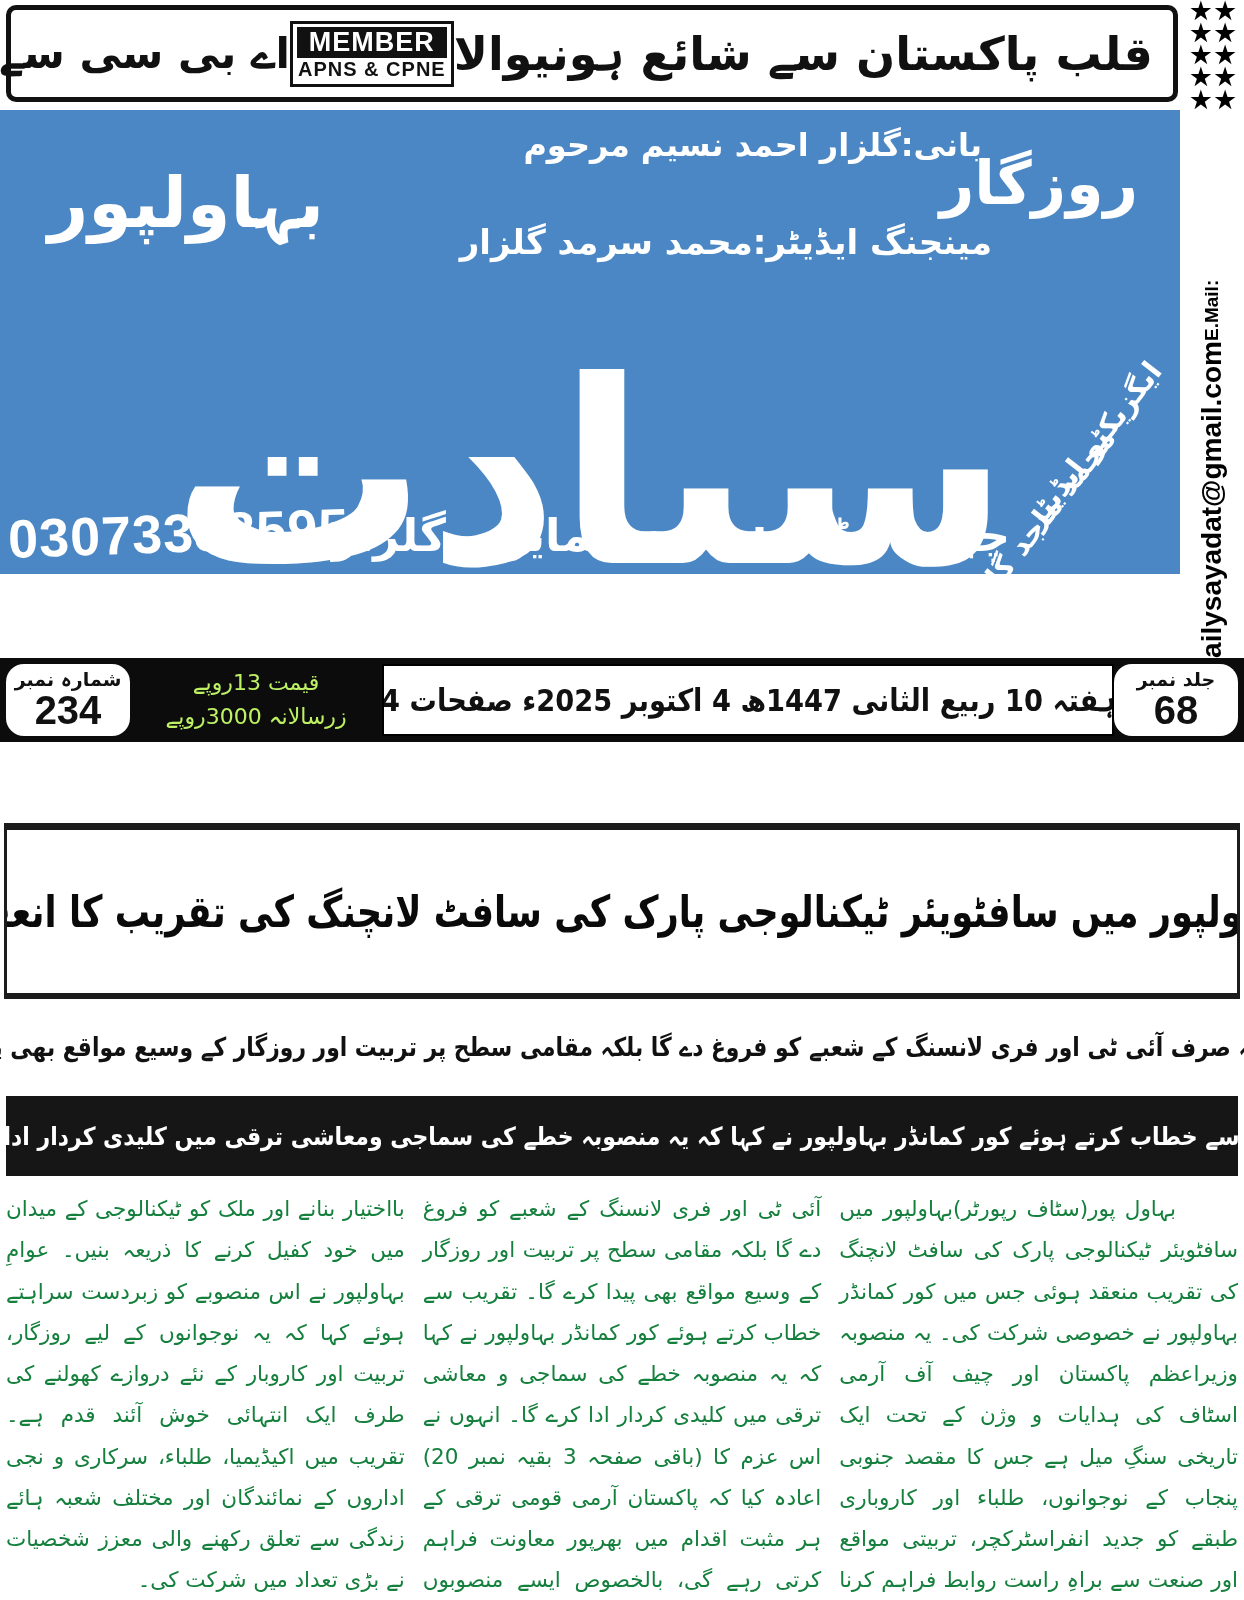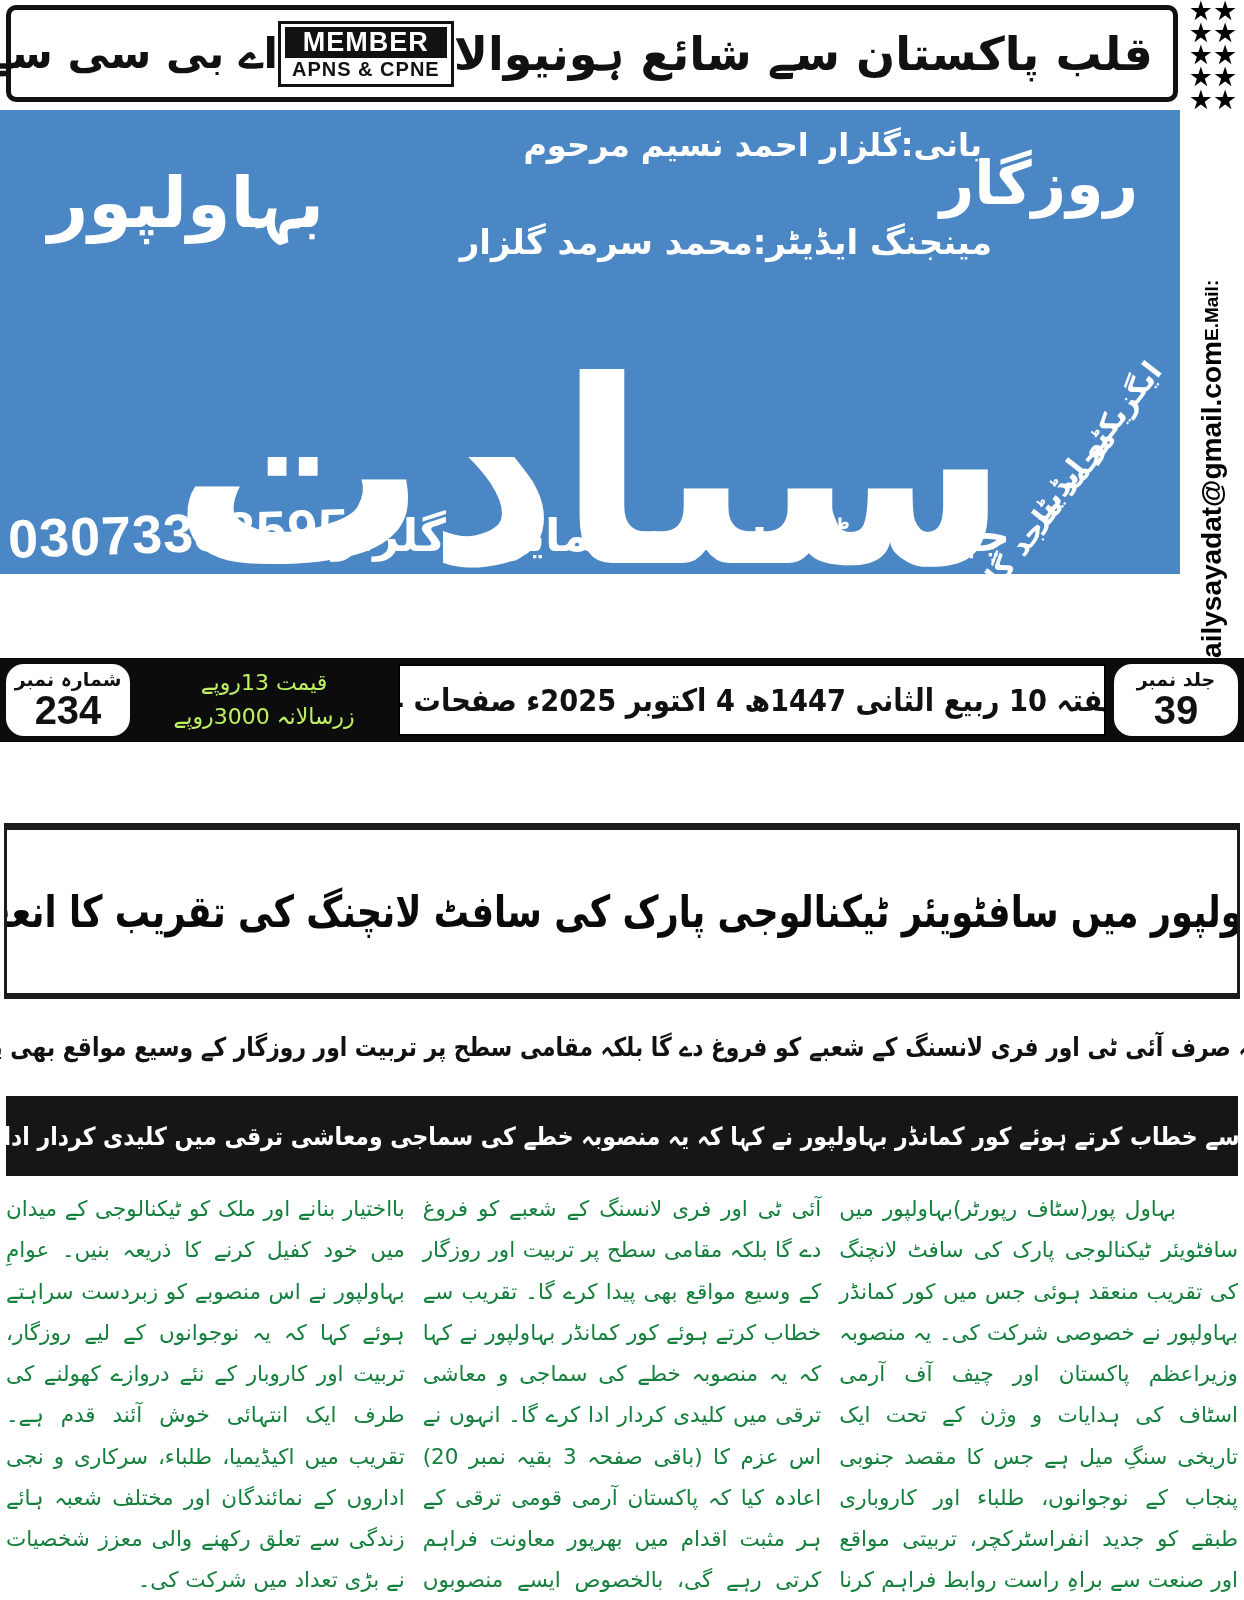--- a/index.html
+++ b/index.html
@@ -16,21 +16,21 @@
     border:5px solid #111; border-radius:10px; background:#fff;
     display:flex; flex-direction:row; align-items:center; justify-content:space-between;
     direction:rtl; padding:0 20px;
   }
   .top-banner .banner-right { font-size:46px; font-weight:bold; white-space:nowrap; }
   .top-banner .banner-left  { font-size:42px; font-weight:bold; white-space:nowrap; }
   .member-box {
     direction:ltr; border:3px solid #111; background:#fff; padding:3px 4px;
     text-align:center; font-family:"Liberation Sans", sans-serif; flex:0 0 auto;
   }
-  .member-box .m1 { background:#111; color:#fff; font-weight:bold; font-size:27px; padding:0 18px; letter-spacing:1px; }
+  .member-box .m1 { background:#111; color:#fff; font-weight:bold; font-size:27px; padding:0 12px; letter-spacing:1px; }
   .member-box .m2 { color:#111; font-weight:bold; font-size:20px; letter-spacing:1px; }
 
   
   .stars-col {
     position:absolute; right:0px; top:0px; width:62px; text-align:center;
     font-size:27px; line-height:0.82; color:#000; letter-spacing:0;
     word-break:break-all; direction:ltr;
   }
   .email-strip {
     position:absolute; right:4px; top:182px; height:590px; width:56px;
@@ -61,21 +61,21 @@
   .masthead .phone {
     position:absolute; bottom:10px; left:8px; font-size:54px; font-weight:bold;
     font-family:"Liberation Sans", sans-serif; direction:ltr; letter-spacing:1px;
     transform:rotate(-2deg);
   }
 
   
   .info-bar {
     position:absolute; left:0; top:658px; width:1244px; height:84px;
     background:#0c0c0c; display:flex; flex-direction:row; align-items:center;
-    direction:ltr; padding:5px 6px; gap:8px;
+    direction:ltr; padding:5px 6px; 
   }
   .round-box {
     background:#fff; border-radius:18px; width:124px; height:72px;
     display:flex; flex-direction:column; align-items:center; justify-content:center;
     color:#111; flex:0 0 auto;
   }
   .round-box .rb-label { font-size:19px; font-weight:bold; line-height:1; }
   .round-box .rb-num   { font-size:40px; font-weight:bold; line-height:1.05; font-family:Liberation Sans, sans-serif; }
   .price-block { color:#bef264; width:252px; text-align:center; font-size:22px; font-weight:normal; line-height:1.55; flex:0 0 auto; direction:rtl; }
   .date-box {
@@ -160,21 +160,21 @@
     </div>
     <div class="price-block">
       <div>قیمت 13روپے</div>
       <div>زرسالانہ 3000روپے</div>
     </div>
     <div class="date-box">
       <span class="date-text">ہفتہ 10 ربیع الثانی 1447ھ 4 اکتوبر 2025ء صفحات 4</span>
     </div>
     <div class="round-box">
       <span class="rb-label">جلد نمبر</span>
-      <span class="rb-num">39</span>
+      <span class="rb-num">68</span>
     </div>
   </div>
 
   <div class="headline-box">
     <span class="headline-text">بہاولپور میں سافٹویئر ٹیکنالوجی پارک کی سافٹ لانچنگ کی تقریب کا انعقاد</span>
   </div>
 
   <div class="subheadline">
     <span class="sub-text">یہ اقدام نہ صرف آئی ٹی اور فری لانسنگ کے شعبے کو فروغ دے گا بلکہ مقامی سطح پر تربیت اور روزگار کے وسیع مواقع بھی پیدا کرے گا</span>
   </div>

